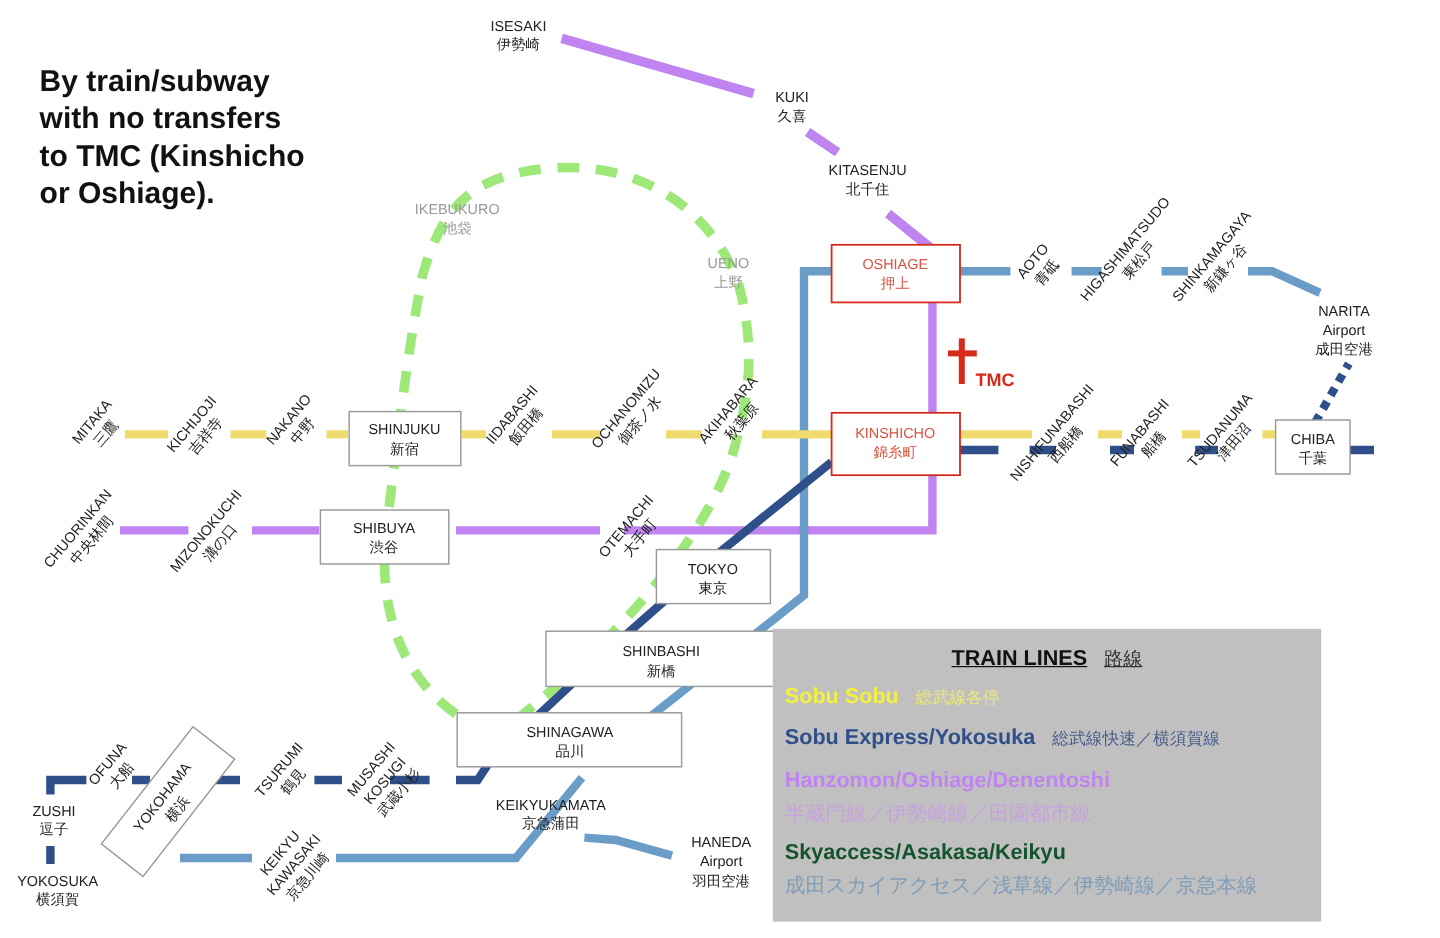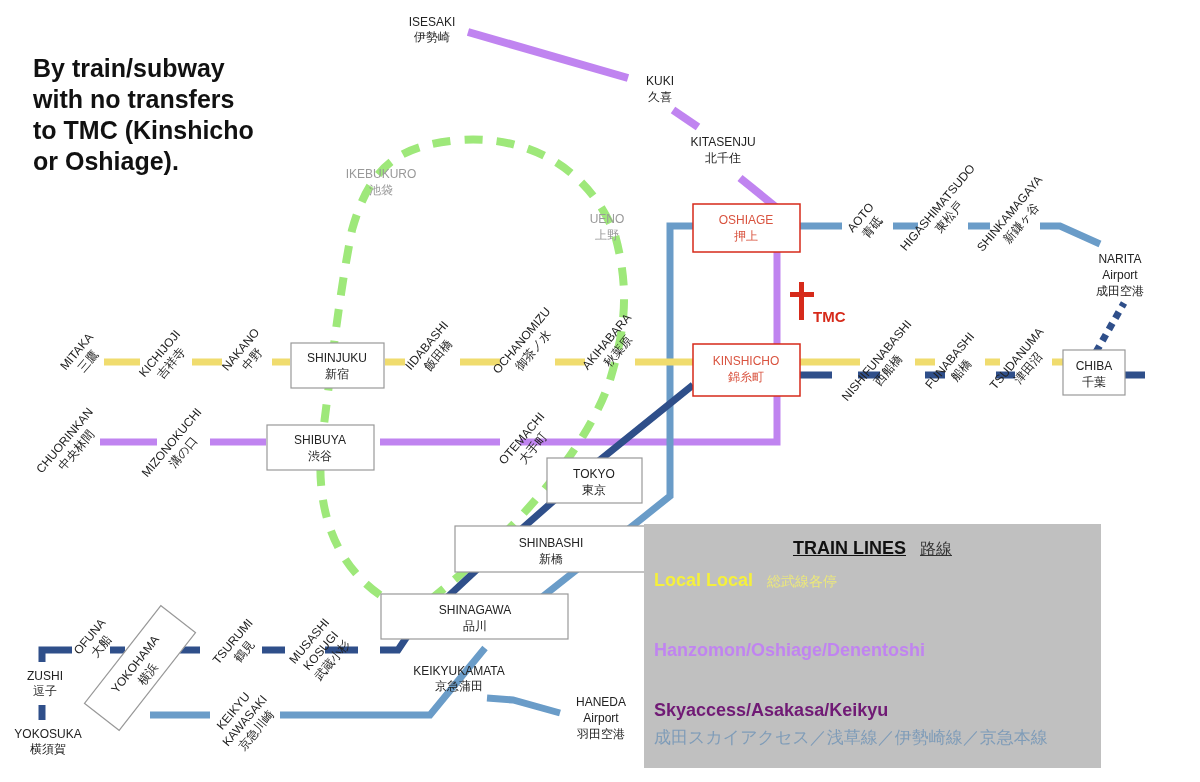--- a/index.html
+++ b/index.html
@@ -223,22 +223,26 @@
 <div class="headline">By train/subway
 with no transfers
 to TMC (Kinshicho
 or Oshiage).</div>
 
 <div class="legend">
   <div class="title">
     <span class="en">TRAIN LINES</span><span class="ja">路線</span>
   </div>
   <div class="row" style="top:46px">
-    <span class="en" style="color:#f5f03c">Local Local</span><span class="ja" style="color:#ece87a">総武線各停</span>
+    <span class="en" style="color:#f5f03c">Sobu Sobu</span><span class="ja" style="color:#ece87a">総武線各停</span>
+  </div>
+  <div class="row" style="top:80px">
+    <span class="en" style="color:#2f4f8a">Sobu Express/Yokosuka</span><span class="ja" style="color:#4a5f8a">総武線快速／横須賀線</span>
   </div>
   <div class="row" style="top:116px">
     <span class="en" style="color:#c084f0">Hanzomon/Oshiage/Denentoshi</span>
   </div>
+  <div class="row2" style="top:142px; color:#c7a0e0">半蔵門線／伊勢崎線／田園都市線</div>
   <div class="row" style="top:176px">
-    <span class="en" style="color:#701a75">Skyaccess/Asakasa/Keikyu</span>
+    <span class="en" style="color:#14532d">Skyaccess/Asakasa/Keikyu</span>
   </div>
   <div class="row2" style="top:202px; color:#7f9cb8">成田スカイアクセス／浅草線／伊勢崎線／京急本線</div>
 </div>
 
 </body></html>

